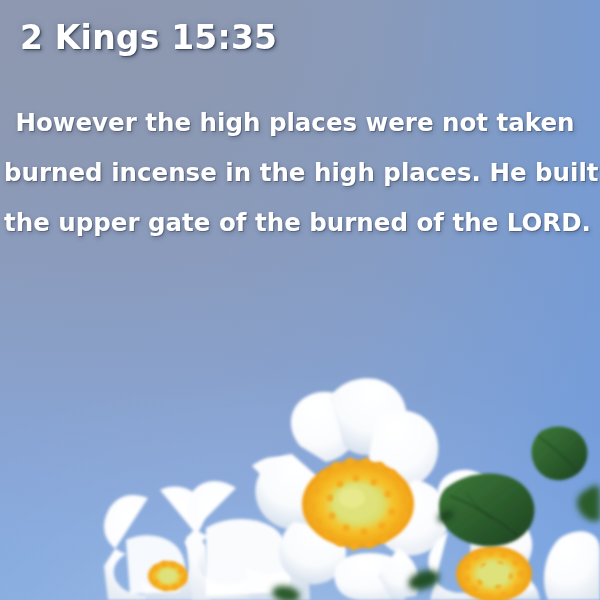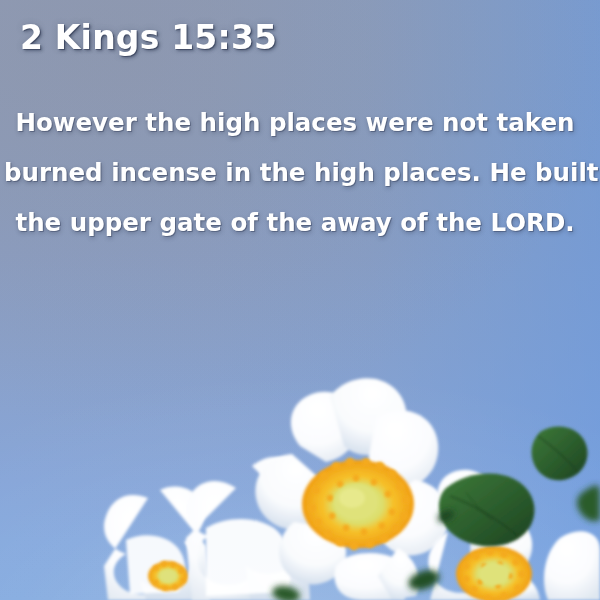--- a/index.html
+++ b/index.html
@@ -316,16 +316,16 @@
         <ellipse cx="446" cy="146" rx="9" ry="5" transform="rotate(-28 446 146)" fill="#1f4522"></ellipse>
       </g>
     </svg>
   </div>
 
   <div class="verse-title">2 Kings 15:35</div>
 
   <div class="verse-body">
     <span class="vline">However the high places were not taken</span>
     <span class="vline">burned incense in the high places. He built</span>
-    <span class="vline">the upper gate of the away of the LORD.</span>
+    <span class="vline">the upper gate of the burned of the LORD.</span>
   </div>
 
 </div>
 
 </body></html>

